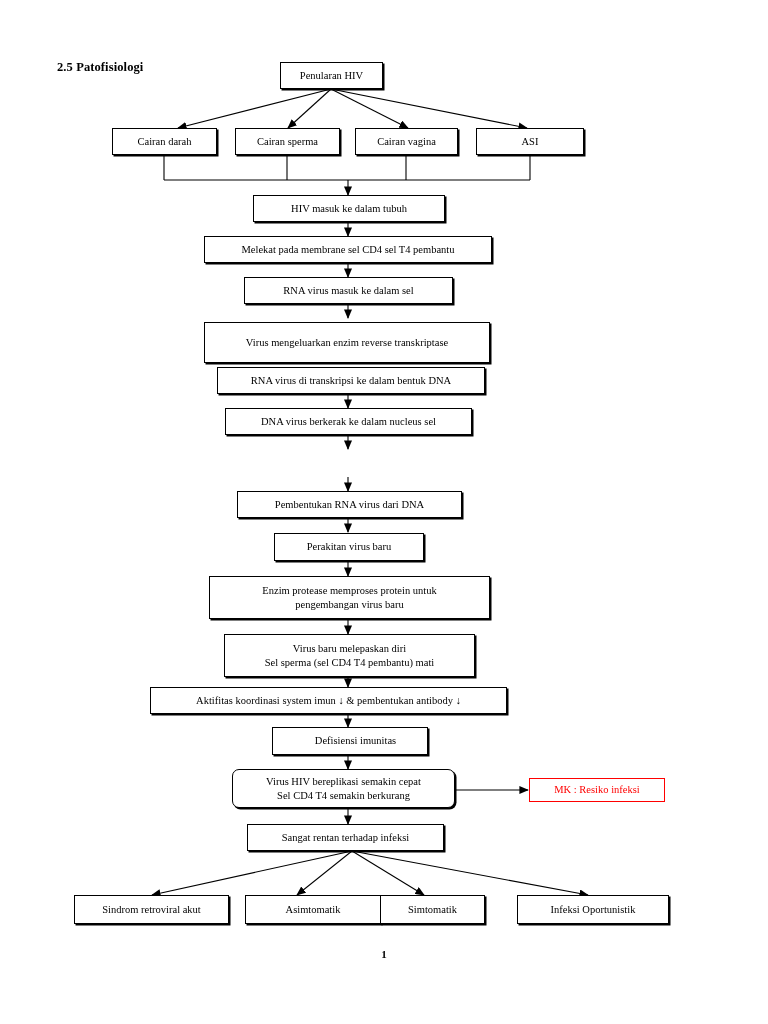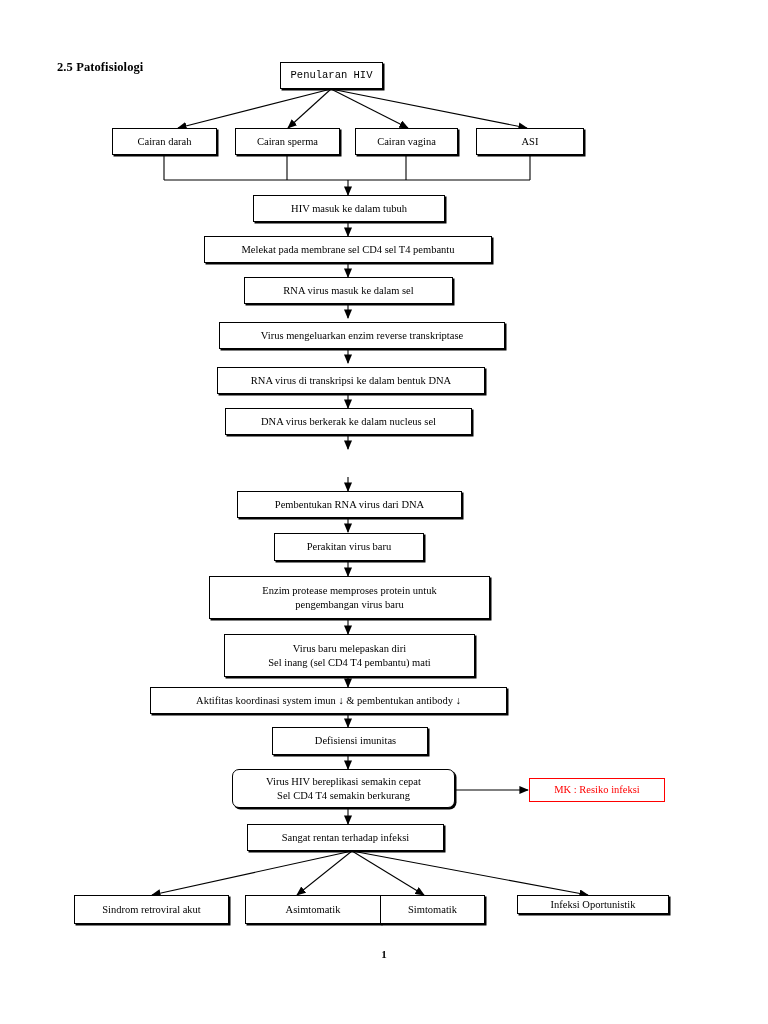--- a/index.html
+++ b/index.html
@@ -107,21 +107,21 @@
 
       <line x1="352" y1="851" x2="152" y2="895" marker-end="url(#ah)"></line>
       <line x1="352" y1="851" x2="297" y2="895" marker-end="url(#ah)"></line>
       <line x1="352" y1="851" x2="424" y2="895" marker-end="url(#ah)"></line>
       <line x1="352" y1="851" x2="588" y2="895" marker-end="url(#ah)"></line>
     </g>
   </svg>
 
   <div class="doc-title" style="left:57px;top:60px;">2.5 Patofisiologi</div>
 
-  <div class="node" style="left:280px;top:62px;width:103px;height:27px;font-family:Liberation Mono, monospace;">
+  <div class="node" style="left:280px;top:62px;width:103px;height:27px;">
     <span class="ln">Penularan HIV</span>
   </div>
 
   <div class="node" style="left:112px;top:128px;width:105px;height:27px;">
     <span class="ln">Cairan darah</span>
   </div>
   <div class="node" style="left:235px;top:128px;width:105px;height:27px;text-align:center;">
     <span class="ln">Cairan sperma</span>
   </div>
   <div class="node" style="left:355px;top:128px;width:103px;height:27px;">
@@ -133,21 +133,21 @@
 
   <div class="node" style="left:253px;top:195px;width:192px;height:27px;">
     <span class="ln">HIV masuk ke dalam tubuh</span>
   </div>
   <div class="node" style="left:204px;top:236px;width:288px;height:27px;">
     <span class="ln">Melekat pada membrane sel CD4 sel T4 pembantu</span>
   </div>
   <div class="node" style="left:244px;top:277px;width:209px;height:27px;">
     <span class="ln">RNA virus masuk ke dalam sel</span>
   </div>
-  <div class="node" style="left:219px;top:322px;width:286px;height:27px;">
+  <div class="node" style="left:204px;top:322px;width:286px;height:41px;">
     <span class="ln">Virus mengeluarkan enzim reverse transkriptase</span>
   </div>
   <div class="node" style="left:217px;top:367px;width:268px;height:27px;">
     <span class="ln">RNA virus di transkripsi ke dalam bentuk DNA</span>
   </div>
   <div class="node" style="left:225px;top:408px;width:247px;height:27px;">
     <span class="ln">DNA virus berkerak ke dalam nucleus sel</span>
   </div>
   <div class="node" style="left:237px;top:491px;width:225px;height:27px;">
     <span class="ln">Pembentukan RNA virus dari DNA</span>
@@ -159,21 +159,21 @@
   <div class="node" style="left:209px;top:576px;width:281px;height:43px;">
     <span class="lines">
       <span class="ln">Enzim protease memproses protein untuk</span>
       <span class="ln">pengembangan virus baru</span>
     </span>
   </div>
 
   <div class="node" style="left:224px;top:634px;width:251px;height:43px;">
     <span class="lines">
       <span class="ln">Virus baru melepaskan diri</span>
-      <span class="ln">Sel inang (sel CD4 T4 pembantu) mati</span>
+      <span class="ln">Sel sperma (sel CD4 T4 pembantu) mati</span>
     </span>
   </div>
 
   <div class="node" style="left:150px;top:687px;width:357px;height:27px;">
     <span class="ln">Aktifitas koordinasi system imun ↓ &amp; pembentukan antibody ↓</span>
   </div>
 
   <div class="node" style="left:272px;top:727px;width:156px;height:28px;padding-left:15px;">
     <span class="ln">Defisiensi imunitas</span>
   </div>
@@ -195,19 +195,19 @@
 
   <div class="node" style="left:247px;top:824px;width:197px;height:27px;">
     <span class="ln">Sangat rentan terhadap infeksi</span>
   </div>
   <div class="node" style="left:245px;top:895px;width:136px;height:29px;">
     <span class="ln">Asimtomatik</span>
   </div>
   <div class="node" style="left:380px;top:895px;width:105px;height:29px;">
     <span class="ln">Simtomatik</span>
   </div>
-  <div class="node" style="left:517px;top:895px;width:152px;height:19px;">
+  <div class="node" style="left:517px;top:895px;width:152px;height:29px;">
     <span class="ln">Infeksi Oportunistik</span>
   </div>
 
   <div class="page-number" style="left:344px;top:948px;width:80px;">1</div>
 
 </div>
 
 </body></html>

